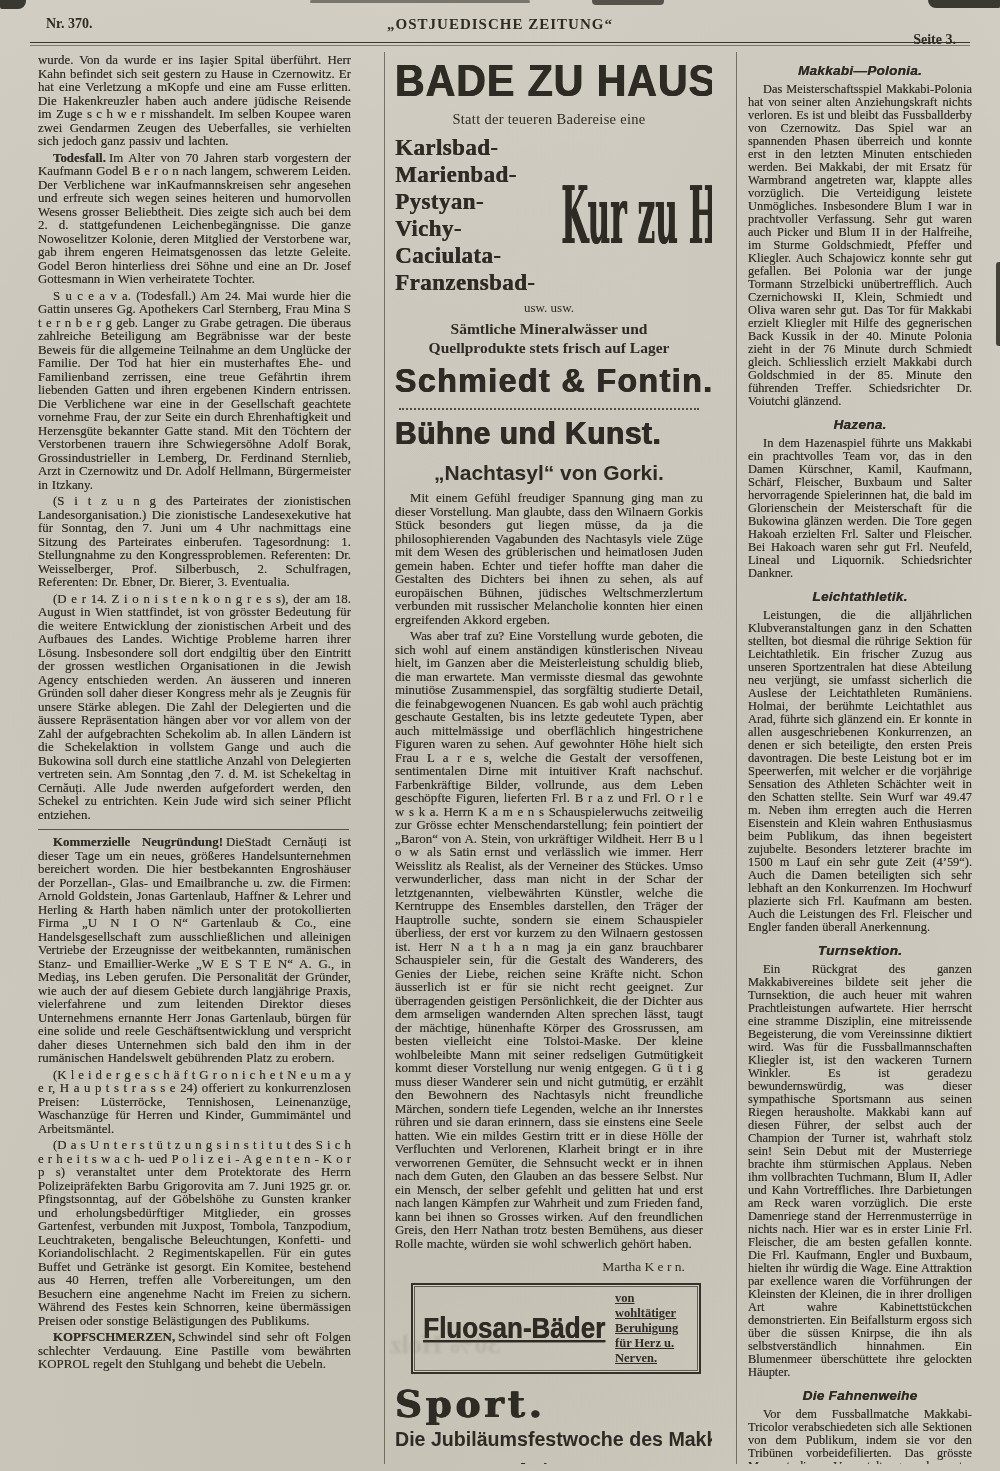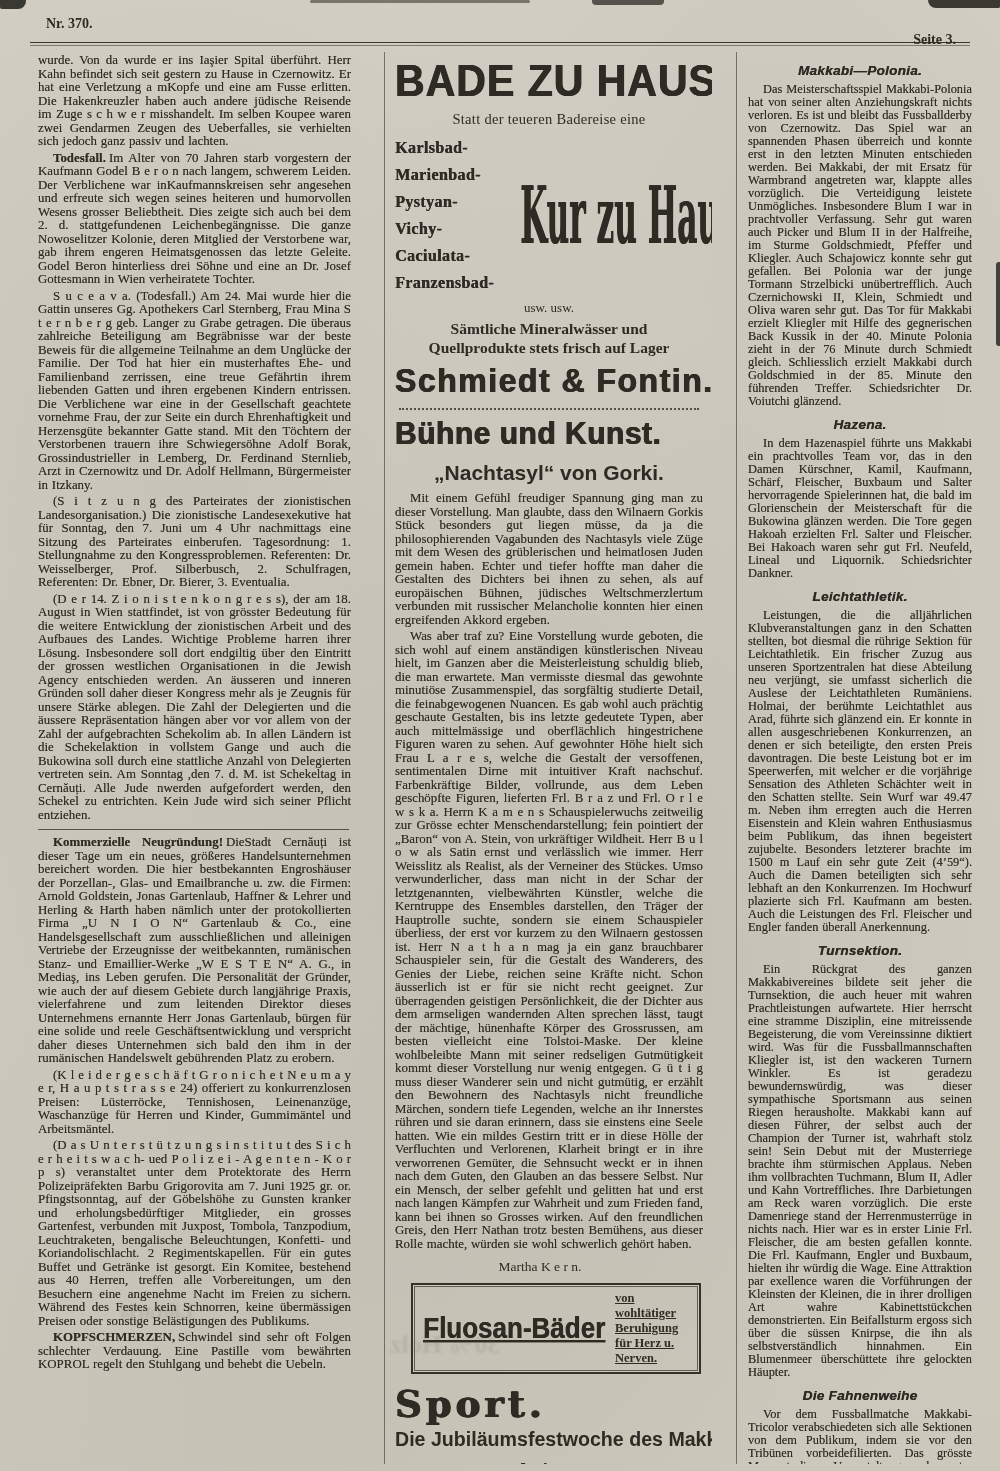--- a/index.html
+++ b/index.html
@@ -74,21 +74,21 @@
   .fat{text-shadow:0.6px 0 0 currentColor, -0.4px 0 0 currentColor;}
   .ad-headline{
     font-family:"Liberation Sans", sans-serif;font-weight:bold;
     font-size:41px;letter-spacing:1px;text-align:center;
     transform:scaleY(1.08);transform-origin:top center;
     white-space:nowrap;
   }
   .ad-subline{text-align:center;font-size:14.5px;margin-top:8px;letter-spacing:.3px;}
   .ad-row{display:flex;align-items:center;margin-top:6px;}
   .spa-list{width:150px;}
-  .spa-item{font-weight:bold;font-size:16px;line-height:27px;letter-spacing:.4px;text-shadow:0.4px 0 0 currentColor;}
+  .spa-item{font-weight:bold;font-size:23px;line-height:27px;letter-spacing:.4px;text-shadow:0.4px 0 0 currentColor;}
   .kur-slogan{
     flex:1;text-align:center;
     font-family:"DejaVu Serif", serif;font-weight:bold;
     font-size:38px;white-space:nowrap;
     transform:scale(0.82,2.05);transform-origin:center;
     text-shadow:0.5px 0 0 currentColor;
   }
   .ad-etc{text-align:center;font-size:13px;margin-top:4px;}
   .ad-note{text-align:center;font-weight:bold;font-size:15.5px;line-height:19px;margin-top:3px;padding:0 6px;}
   .ad-company{
@@ -100,21 +100,21 @@
 
   .buehne-title{
     font-family:"Liberation Sans", sans-serif;font-weight:bold;
     font-size:30px;letter-spacing:.5px;margin:2px 0 6px 0;
     transform:scaleY(1.05);transform-origin:left center;
   }
   .nachtasyl-title{
     font-family:"Liberation Sans", sans-serif;font-weight:bold;
     font-size:21px;text-align:center;margin:10px 0 7px 0;
   }
-  .signature{text-align:center;font-size:13.5px;padding-right:18px;margin:8px 0 8px 0;}
+  .signature{text-align:right;font-size:13.5px;padding-right:18px;margin:8px 0 8px 0;}
 
   .ad-fluosan{
     display:flex;align-items:center;gap:10px;
     border:2px solid #34312a;box-shadow:inset 0 0 0 1px var(--paper), inset 0 0 0 2px rgba(52,49,42,.7);
     padding:6px 10px;margin:4px 2px 8px 16px;text-decoration:underline;
   }
   .fluosan-name{
     font-family:"Liberation Sans", sans-serif;font-weight:bold;
     font-size:26px;white-space:nowrap;transform:scaleY(1.1);transform-origin:center left;
     text-shadow:0.5px 0 0 currentColor;
@@ -138,20 +138,21 @@
 <div class="page">
 
   <div class="artifact a1"></div>
   <div class="artifact a2"></div>
   <div class="artifact a3"></div>
   <div class="artifact a4"></div>
   <div class="artifact a5"></div>
 
   <header class="masthead">
     <span class="issue">Nr. 370.</span>
+    <span class="title">„OSTJUEDISCHE ZEITUNG“</span>
     <span class="pageno">Seite 3.</span>
   </header>
   <div class="head-rule"></div>
 
   <main class="columns">
 
     <section class="col col-left">
       <div id="left-upper">
 
   <p class="para"><span>wurde. Von da wurde er ins Iaşier Spital überführt. Herr Kahn befindet sich seit gestern zu Hause in Czernowitz. Er hat eine Verletzung a mKopfe und eine am Fusse erlitten. Die Hakenkreuzler haben auch andere jüdische Reisende im Zuge s c h w e r misshandelt. Im selben Koupee waren zwei Gendarmen Zeugen des Ueberfalles, sie verhielten sich jedoch ganz passiv und lachten.</span></p>

